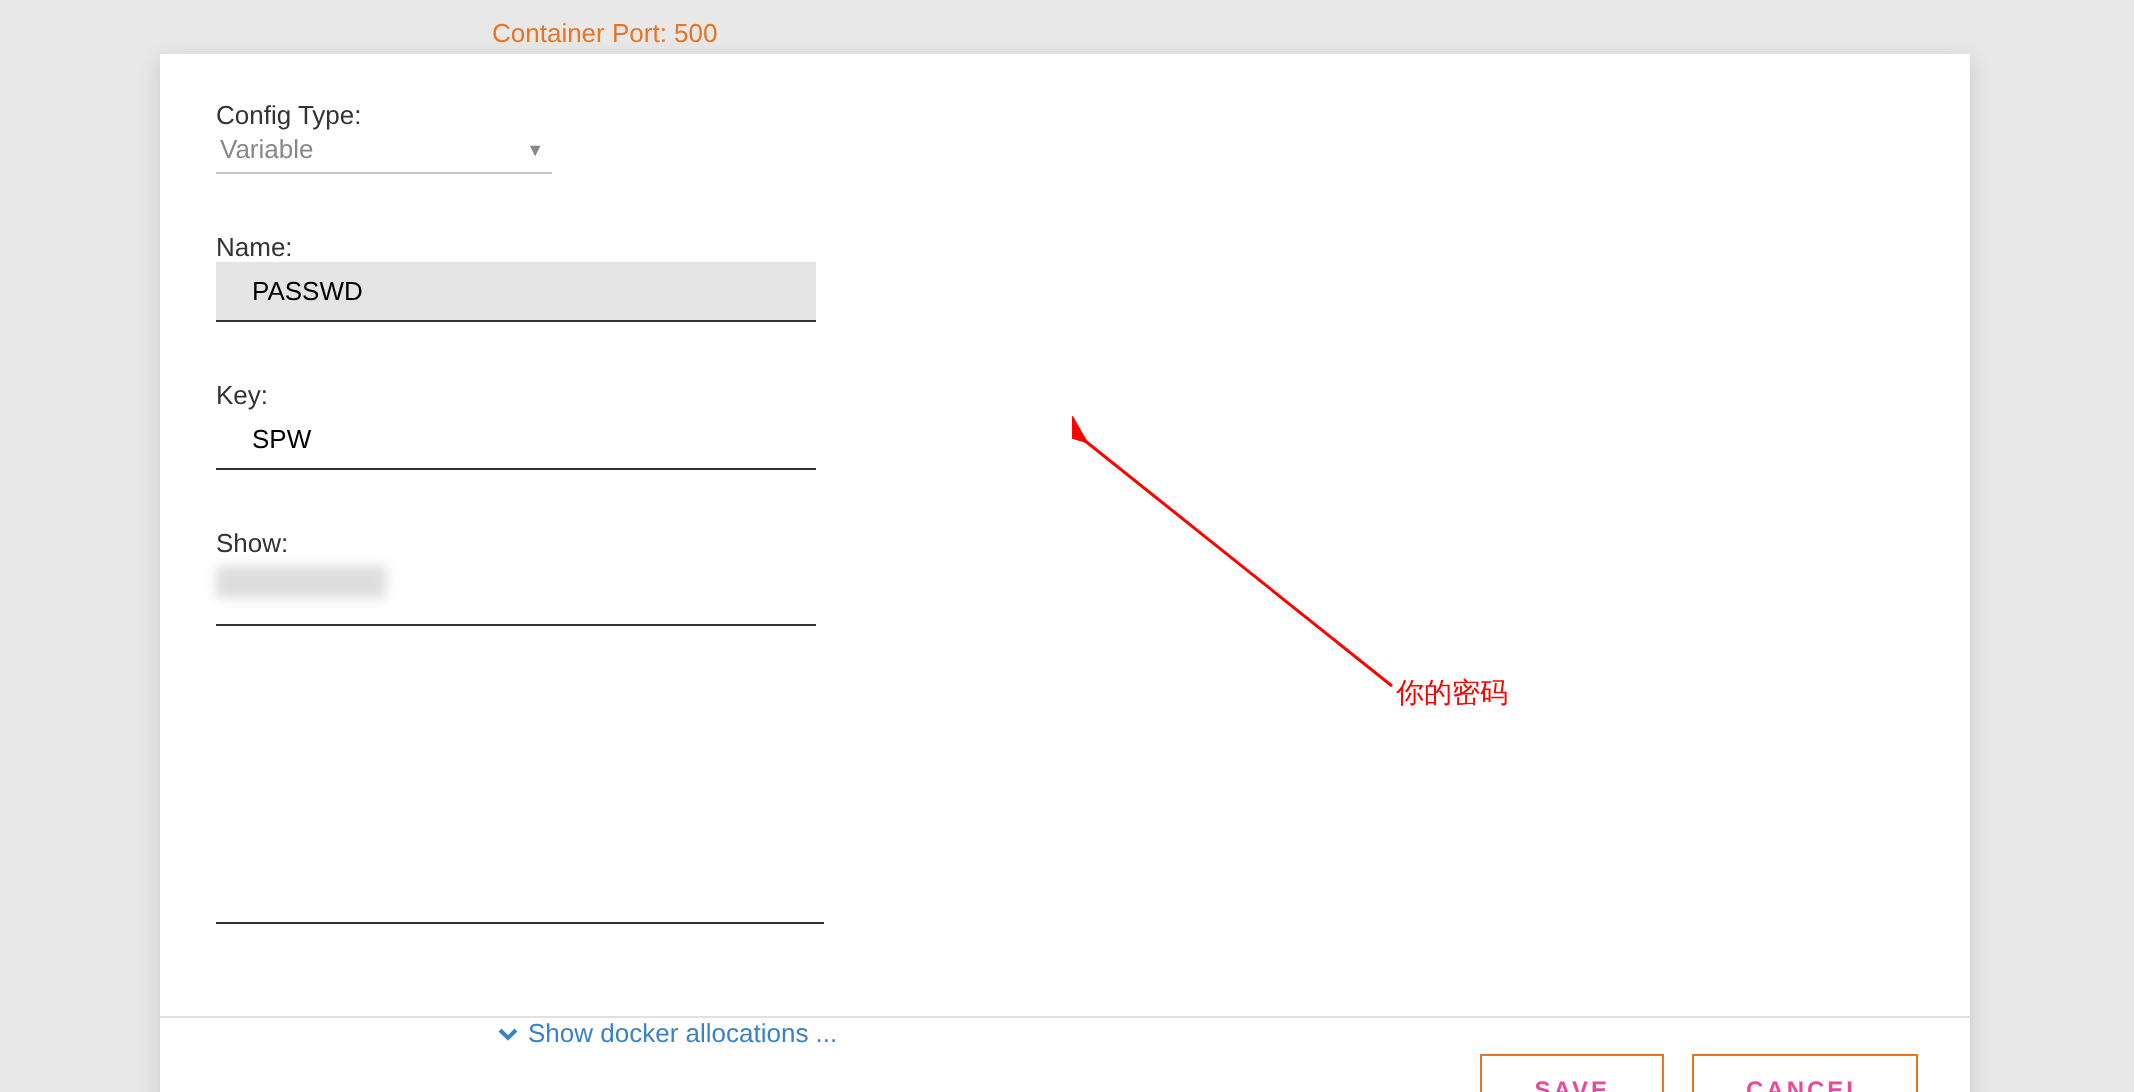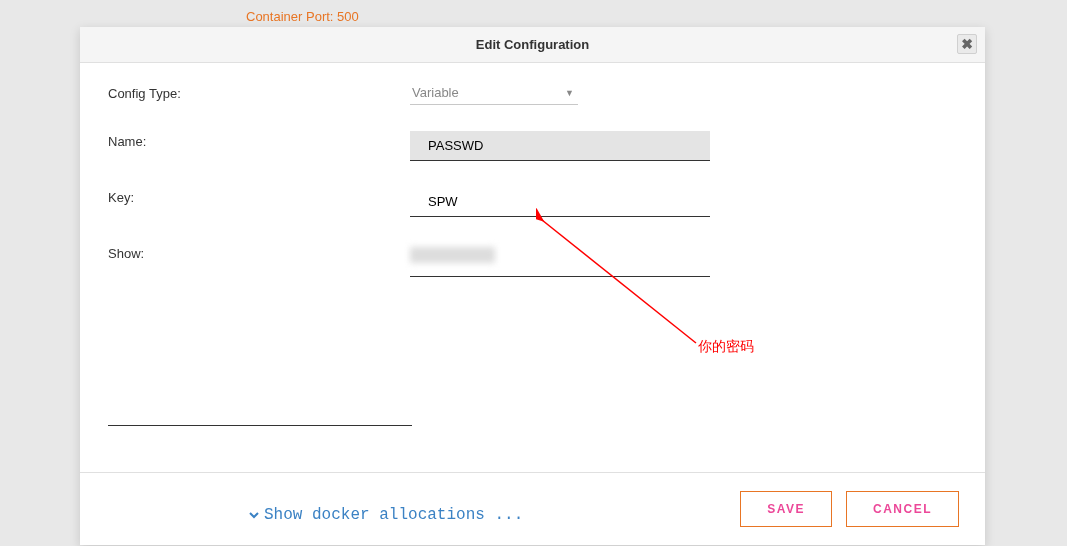--- a/index.html
+++ b/index.html
@@ -23,26 +23,25 @@
       left: 246px;
       color: #e87524;
       font-size: 13px;
       text-align: center;
     }
     .bg-link {
       position: absolute;
       bottom: 22px;
       left: 248px;
       color: #3b82c4;
-      font-size: 16px;
+      font-size: 13px;
       cursor: pointer;
       display: flex;
       align-items: center;
       gap: 4px;
-      font-family: Liberation Mono, monospace;
     }
     .bg-link svg {
       width: 12px;
       height: 12px;
     }
     .modal {
       position: absolute;
       top: 27px;
       left: 80px;
       width: 905px;
@@ -75,20 +74,21 @@
       font-size: 14px;
       font-weight: bold;
     }
     .modal-body {
       padding: 20px 28px 10px 28px;
     }
     .form-row {
       display: flex;
       align-items: flex-start;
       margin-bottom: 26px;
+      flex-direction: column;
     }
     .form-label {
       width: 302px;
       font-size: 13px;
       color: #333;
       padding-top: 3px;
     }
     .form-control-wrap {
       width: 300px;
       position: relative;
@@ -180,26 +180,20 @@
       font-size: 14px;
       pointer-events: none;
     }
   </style>
 </head>
 <body>
 
 <div class="bg-text">Container Port: 500</div>
 
 <div class="modal">
-  <div class="modal-header">
-    <span>Edit Configuration</span>
-    <div class="close-btn">
-      <span>✖</span>
-    </div>
-  </div>
 
   <div class="modal-body">
 
     <div class="form-row">
       <div class="form-label">Config Type:</div>
       <div class="form-control-wrap">
         <div class="select-wrap">
           <span>Variable</span>
           <span class="select-caret">▼</span>
         </div>

